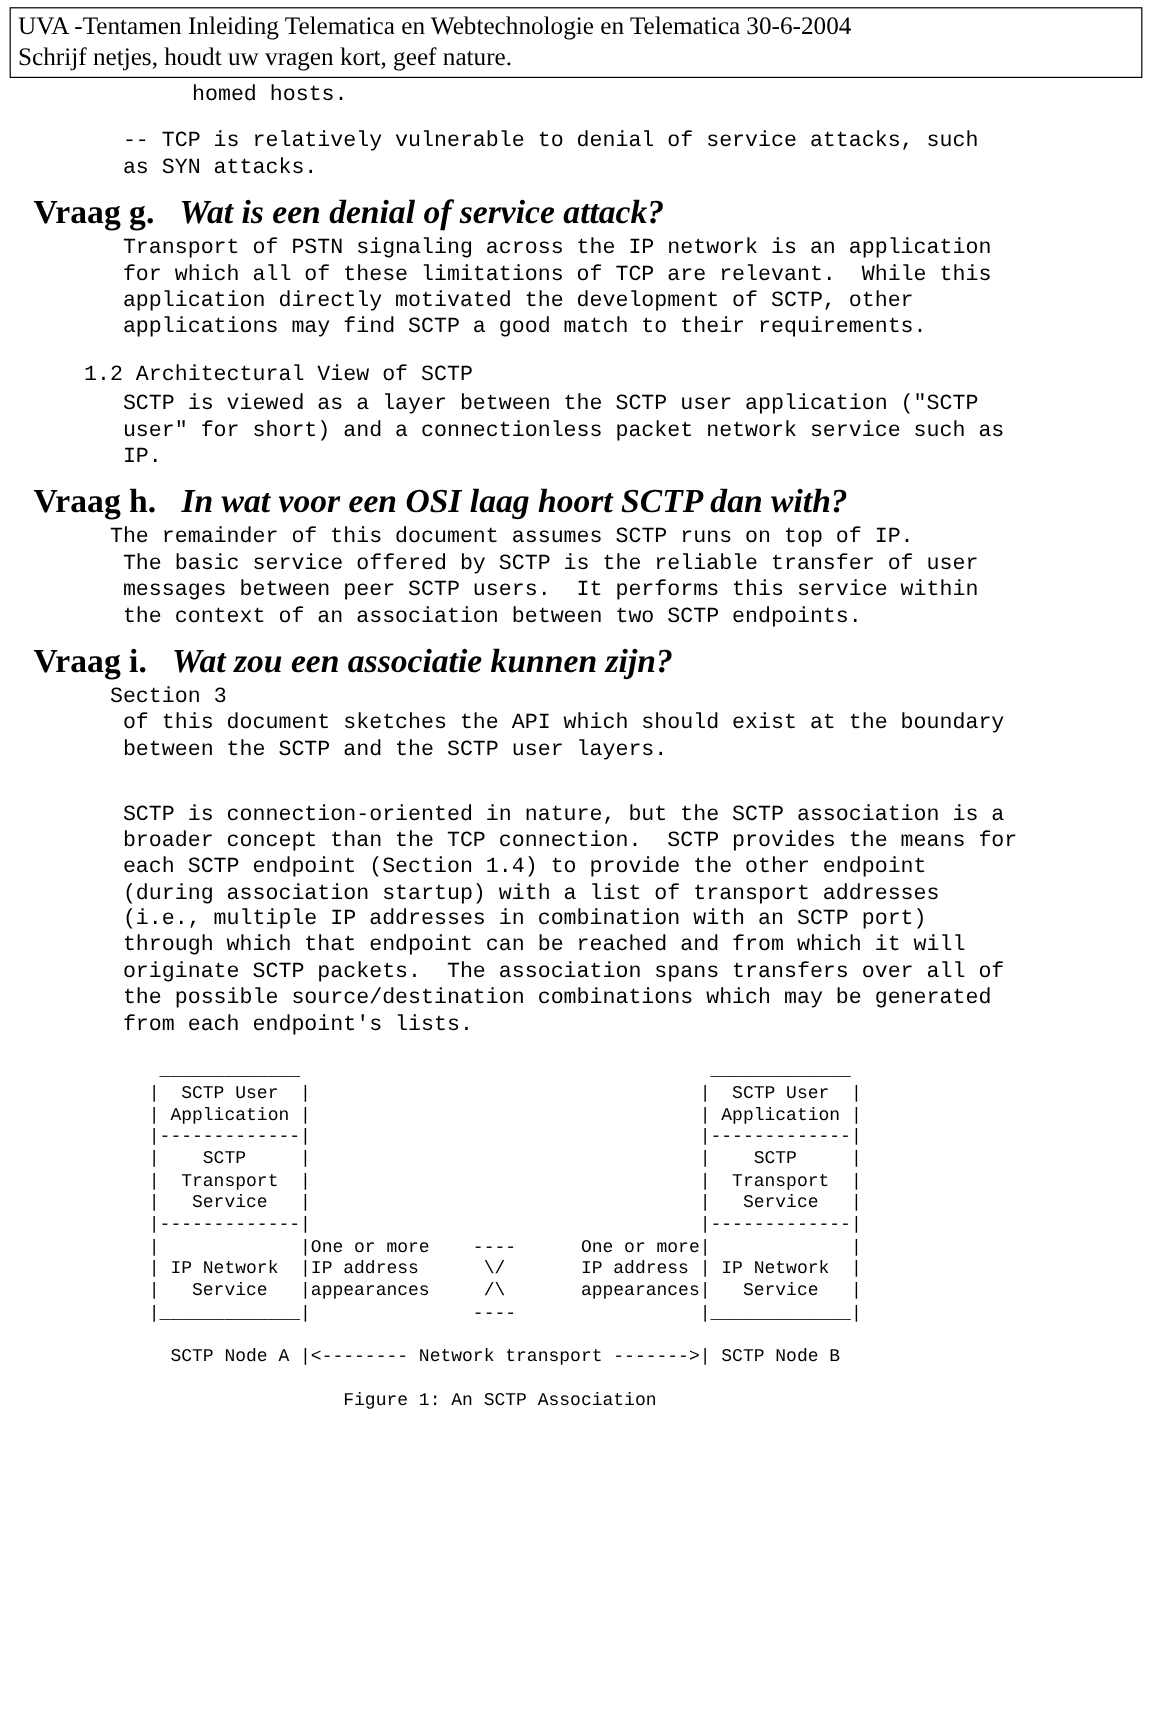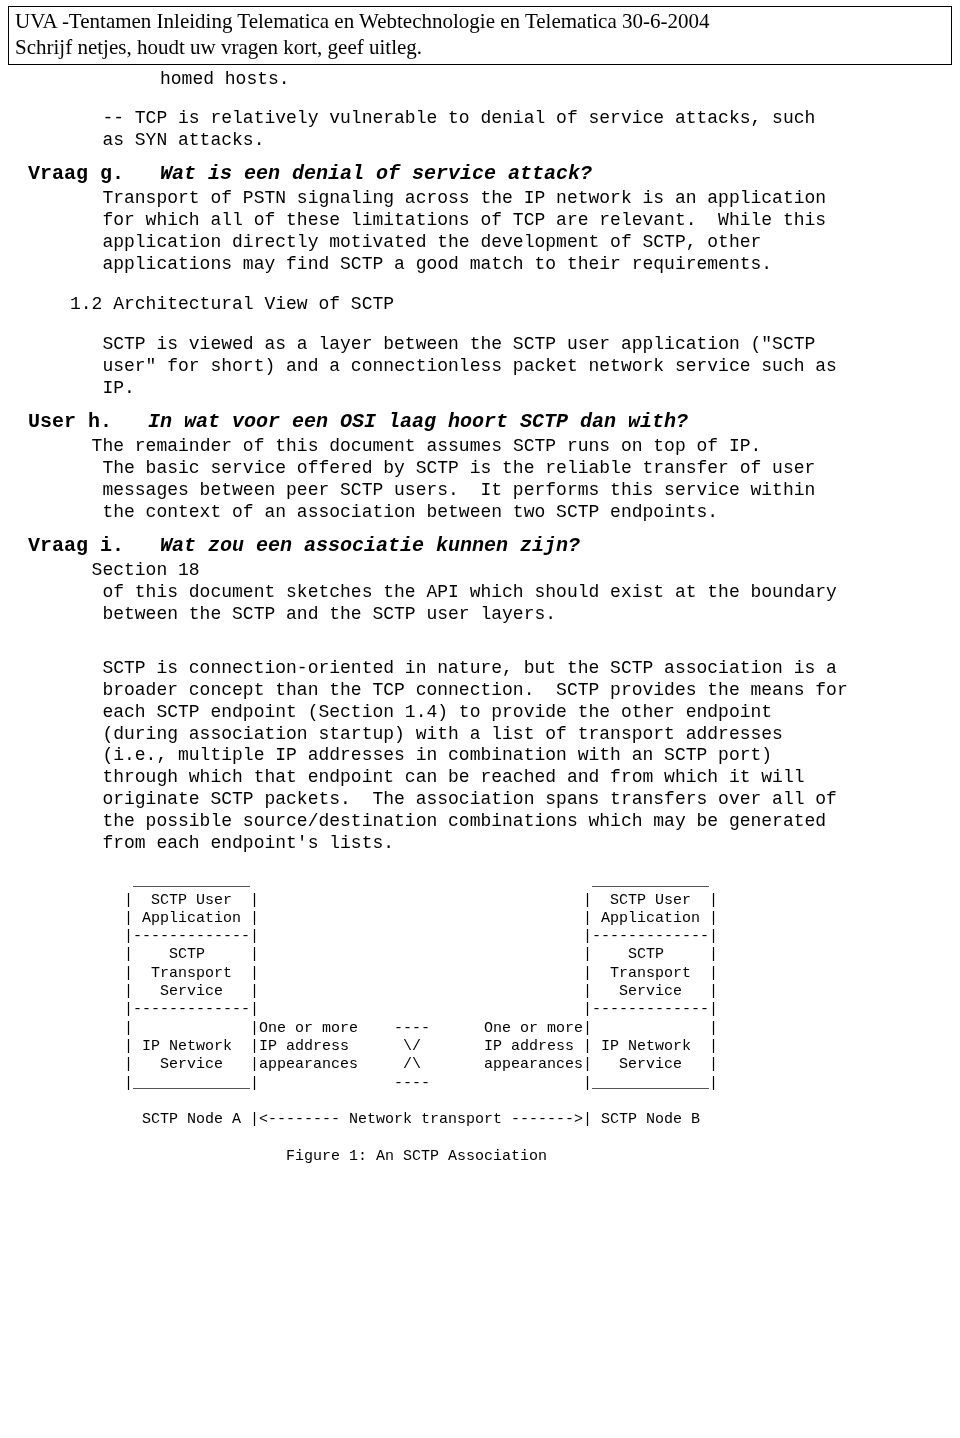--- a/index.html
+++ b/index.html
@@ -26,81 +26,81 @@
     white-space: pre-wrap;
     line-height: 1.22;
   }
   .mono-pre {
     font-family: "Courier New", Courier, monospace;
     font-size: 15px;
     white-space: pre;
     line-height: 1.22;
   }
   .question {
-    font-family: Liberation Mono, monospace;
+    font-family: Liberation Serif, serif;
     font-weight: bold;
     font-style: italic;
-    font-size: 20px;
+    font-size: 28px;
     margin: 10px 0 3px 0;
   }
   .q-label {
     font-style: normal;
     font-weight: bold;
   }
   .indent {
     padding-left: 42px;
   }
   .indent-more {
     padding-left: 132px;
   }
 </style>
 </head>
 <body>
 
 <div class="header-box">
   <div>UVA -Tentamen Inleiding Telematica en Webtechnologie en Telematica 30-6-2004</div>
-  <div>Schrijf netjes, houdt uw vragen kort, geef uitleg.</div>
+  <div>Schrijf netjes, houdt uw vragen kort, geef nature.</div>
 </div>
 
 <div class="content">
 
   <div class="mono indent-more">homed hosts.</div>
 
   <div class="mono indent" style="margin-top:18px;">   -- TCP is relatively vulnerable to denial of service attacks, such
    as SYN attacks.</div>
 
   <div class="question">
     <span class="q-label">Vraag  g.</span>&nbsp;&nbsp;&nbsp;<span>Wat is een denial of service attack?</span>
   </div>
 
   <div class="mono indent">   Transport of PSTN signaling across the IP network is an application
    for which all of these limitations of TCP are relevant.  While this
    application directly motivated the development of SCTP, other
    applications may find SCTP a good match to their requirements.</div>
 
   <div class="mono indent" style="margin-top:18px;">1.2 Architectural View of SCTP</div>
 
-  <div class="mono indent" style="margin-top:18px;">   SCTP is viewed as a layer between the SCTP user application ("SCTP
+  <div class="mono indent" style="margin-top:2px;">   SCTP is viewed as a layer between the SCTP user application ("SCTP
    user" for short) and a connectionless packet network service such as
    IP.</div>
 
   <div class="question">
-    <span class="q-label">User  h.</span>&nbsp;&nbsp;&nbsp;<span>In wat voor een OSI laag hoort SCTP dan with?</span>
+    <span class="q-label">Vraag  h.</span>&nbsp;&nbsp;&nbsp;<span>In wat voor een OSI laag hoort SCTP dan with?</span>
   </div>
 
   <div class="mono indent">  The remainder of this document assumes SCTP runs on top of IP.
    The basic service offered by SCTP is the reliable transfer of user
    messages between peer SCTP users.  It performs this service within
    the context of an association between two SCTP endpoints.</div>
 
   <div class="question">
     <span class="q-label">Vraag  i.</span>&nbsp;&nbsp;&nbsp;<span>Wat zou een associatie kunnen zijn?</span>
   </div>
 
-  <div class="mono indent">  Section 18
+  <div class="mono indent">  Section 3
    of this document sketches the API which should exist at the boundary
    between the SCTP and the SCTP user layers.</div>
 
   <div class="mono indent" style="margin-top:32px;">   SCTP is connection-oriented in nature, but the SCTP association is a
    broader concept than the TCP connection.  SCTP provides the means for
    each SCTP endpoint (Section 1.4) to provide the other endpoint
    (during association startup) with a list of transport addresses
    (i.e., multiple IP addresses in combination with an SCTP port)
    through which that endpoint can be reached and from which it will
    originate SCTP packets.  The association spans transfers over all of

